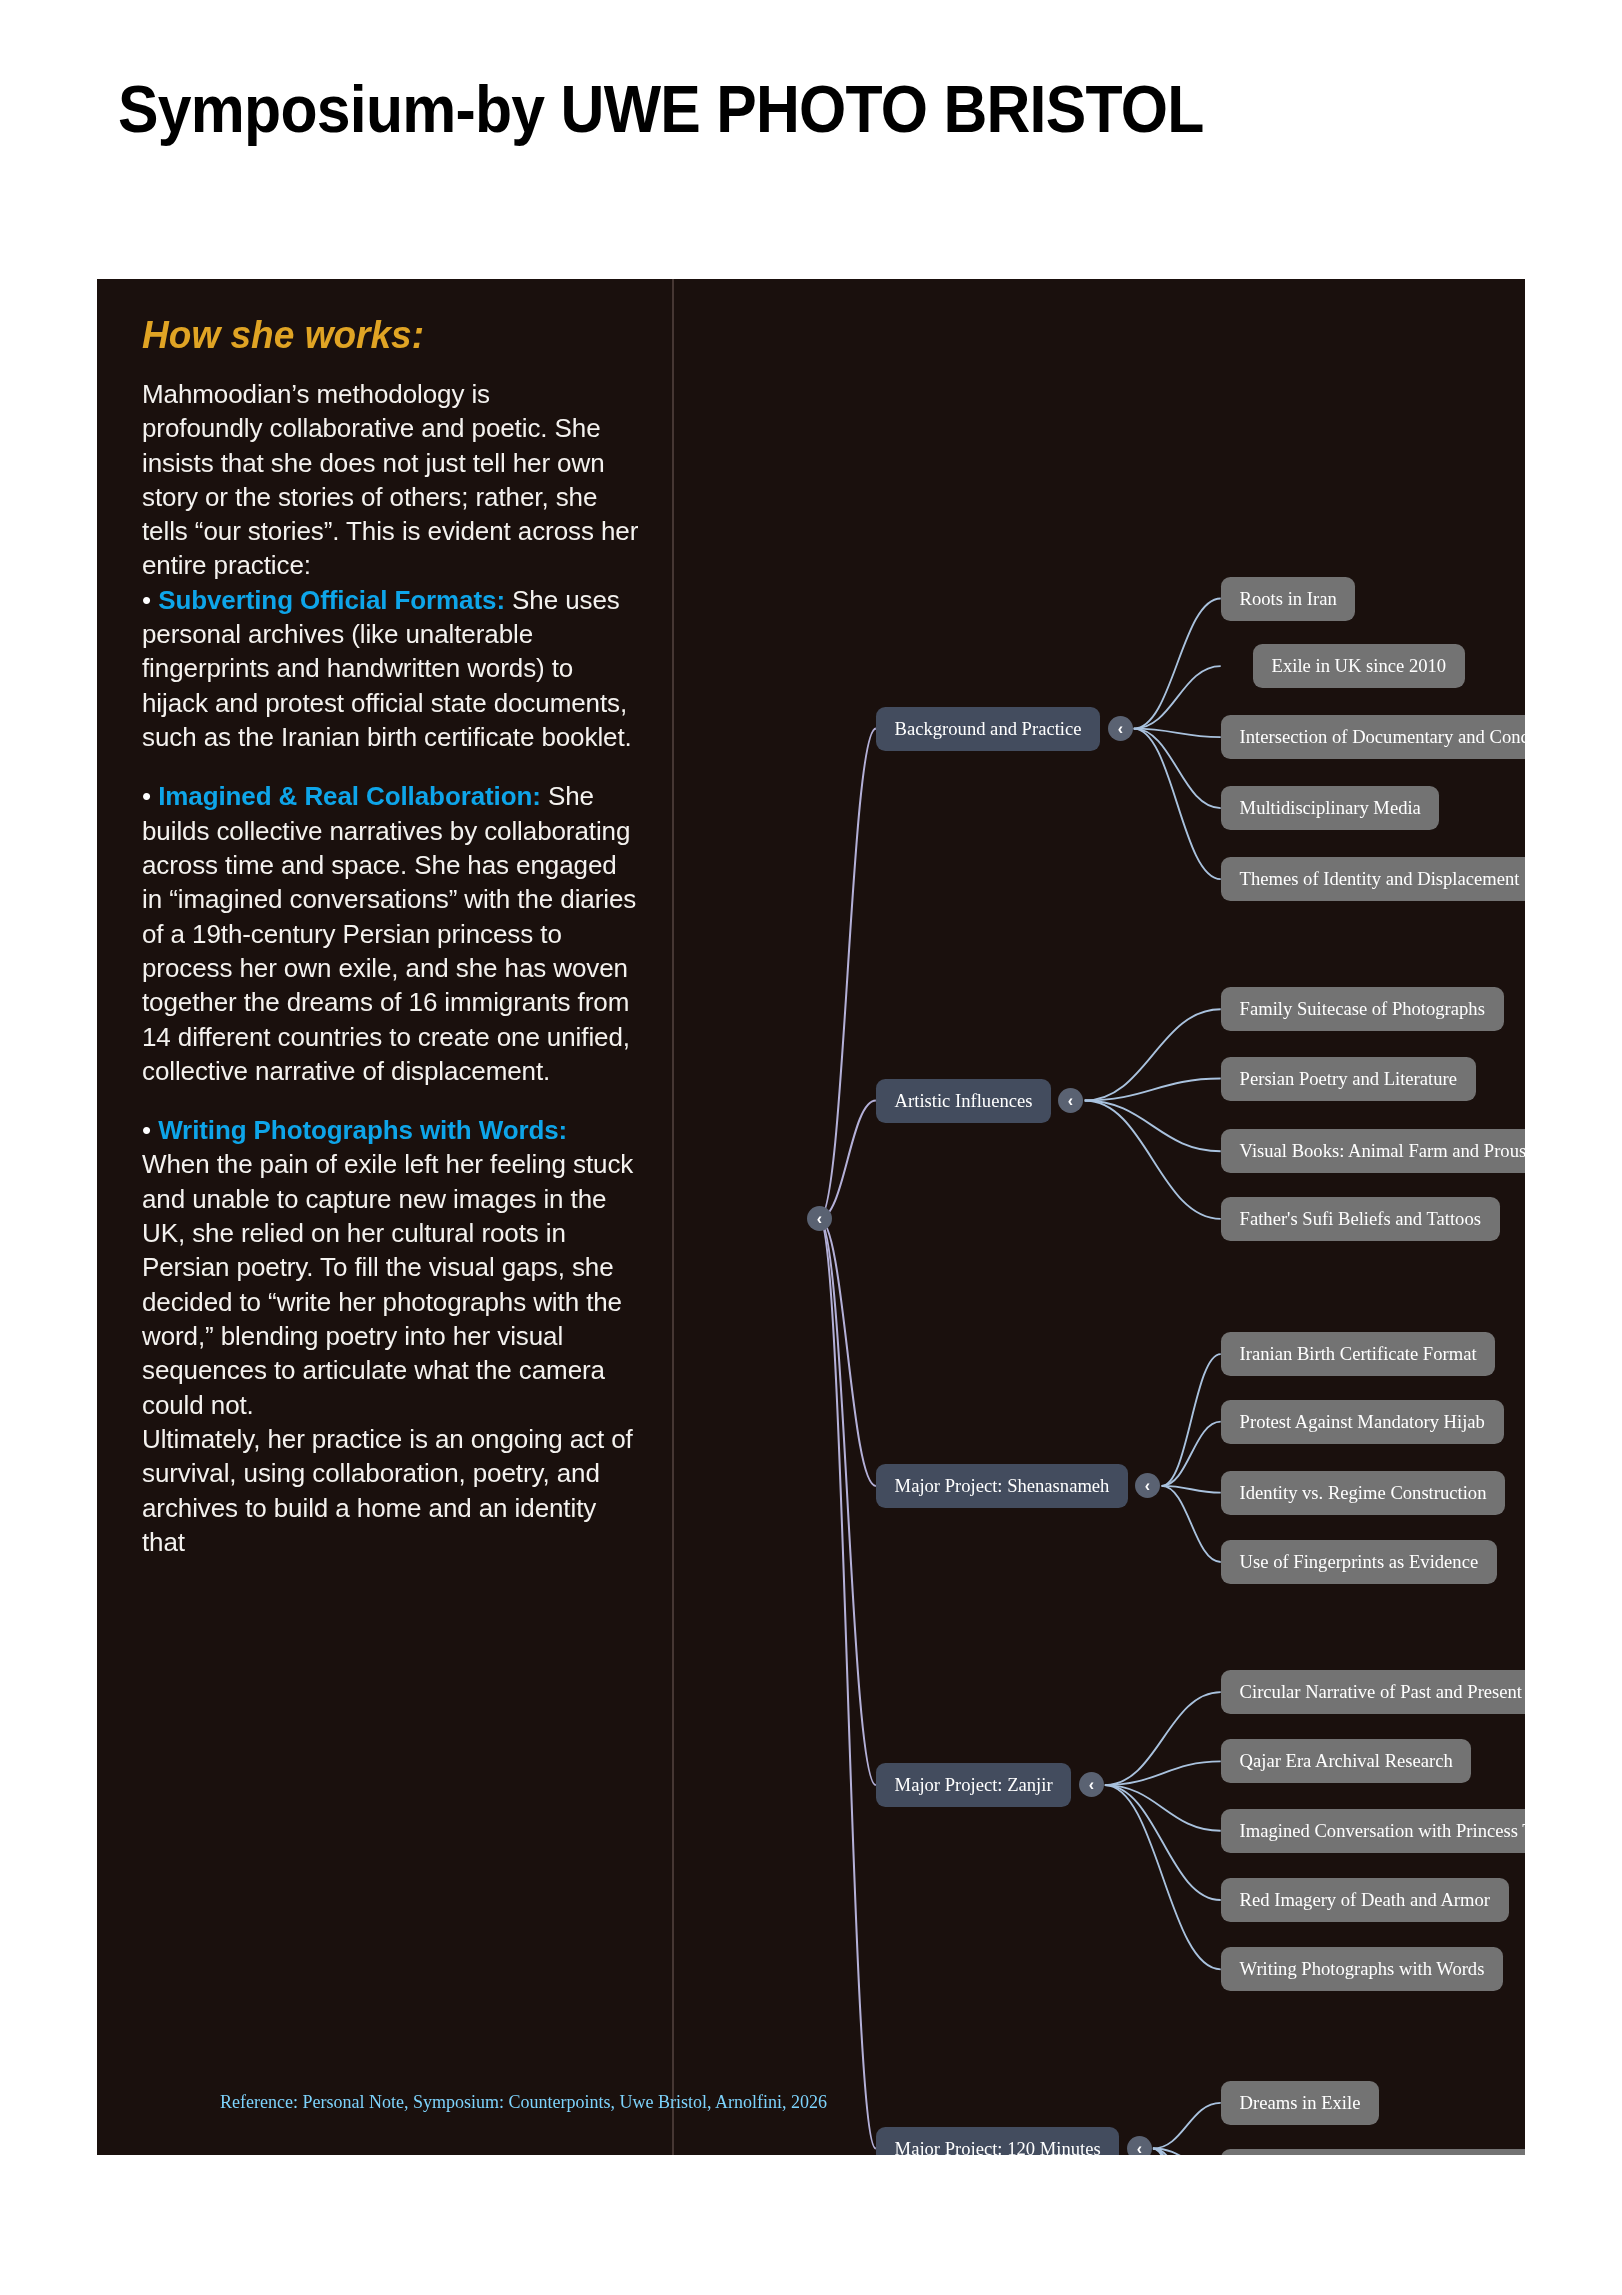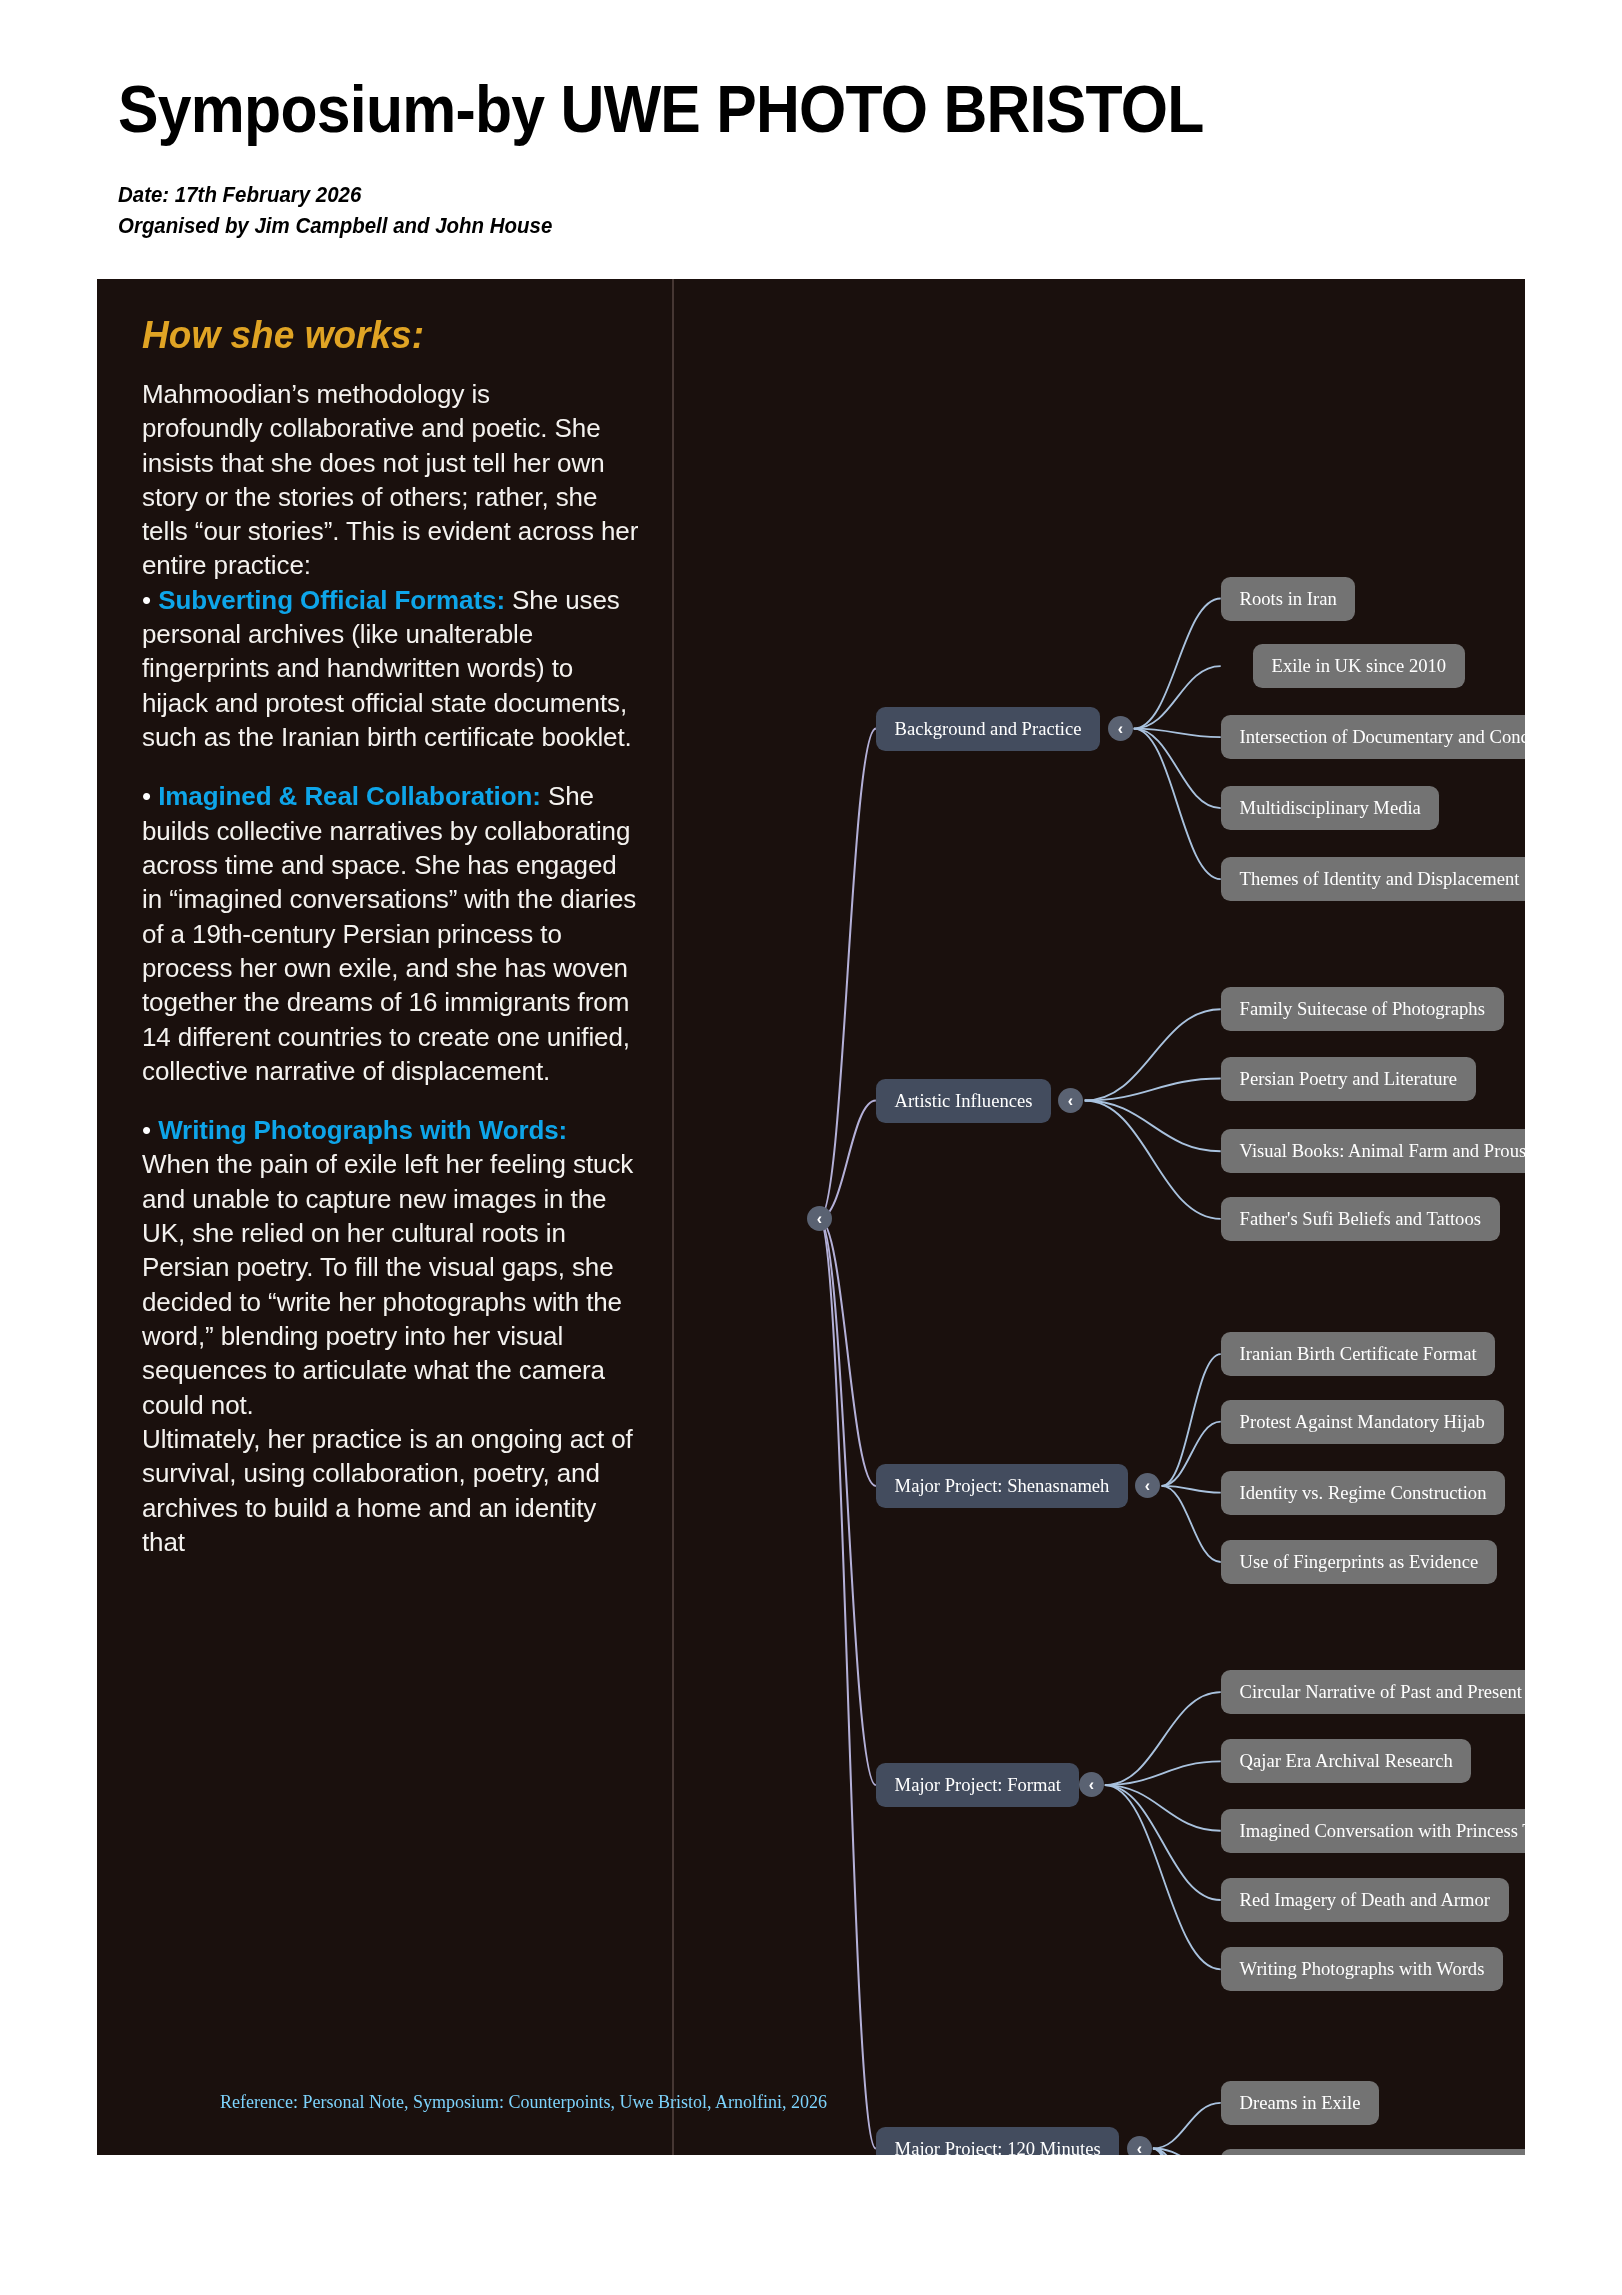--- a/index.html
+++ b/index.html
@@ -99,24 +99,20 @@
     display: flex; align-items: center; justify-content: center;
     font-family: "Liberation Sans", sans-serif;
     line-height: 1;
   }
 </style>
 </head>
 <body>
 
 <div id="header">
   <div id="poster-title">Symposium-by UWE PHOTO BRISTOL</div>
-  <div id="meta">
-    <div class="meta-line">Date:  17th February 2026</div>
-    <div class="meta-line">Organised by Jim Campbell and John House</div>
-  </div>
 </div>
 
 <div id="panel">
 
   <div id="divider"></div>
 
   <div id="essay">
     <div id="essay-heading">How she works:</div>
 
     <div class="para spaced">Mahmoodian’s methodology is</div>
@@ -213,21 +209,21 @@
       <div class="node leaf" style="left: 548px; top: 1121px;">
         <span>Protest Against Mandatory Hijab</span>
       </div>
       <div class="node leaf" style="left: 548px; top: 1192px;">
         <span>Identity vs. Regime Construction</span>
       </div>
       <div class="node leaf" style="left: 548px; top: 1261px;">
         <span>Use of Fingerprints as Evidence</span>
       </div>
       <div class="node branch" style="left: 203px; top: 1484px;">
-        <span>Major Project: Format</span>
+        <span>Major Project: Zanjir</span>
       </div>
       <div class="toggle" style="left: 406px; top: 1493px;">‹</div>
       <div class="node leaf" style="left: 548px; top: 1391px;">
         <span>Circular Narrative of Past and Present</span>
       </div>
       <div class="node leaf" style="left: 548px; top: 1460px;">
         <span>Qajar Era Archival Research</span>
       </div>
       <div class="node leaf" style="left: 548px; top: 1530px;">
         <span>Imagined Conversation with Princess Taj</span>

